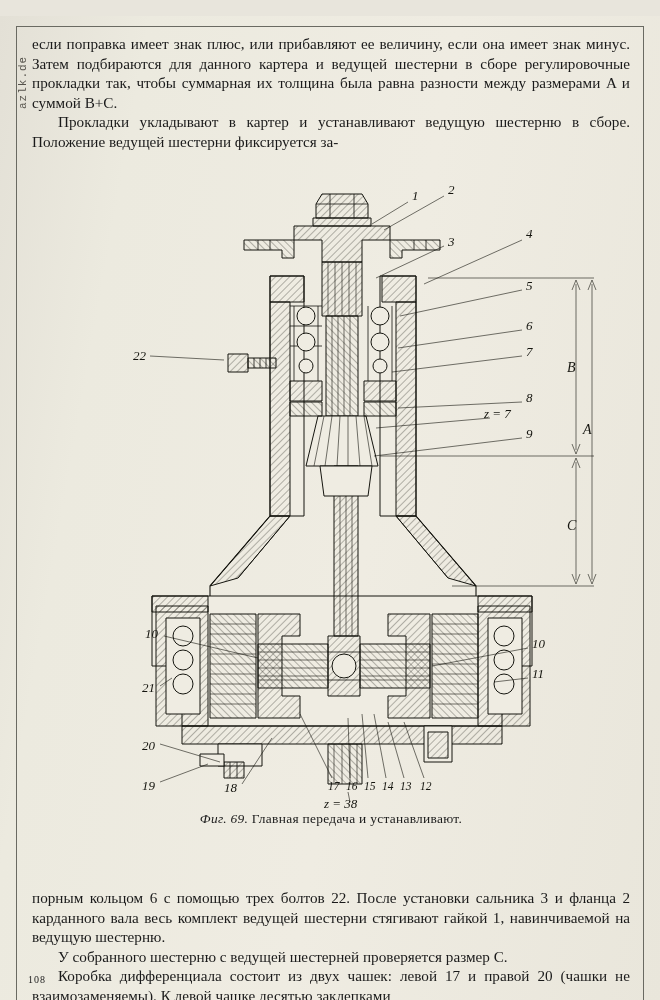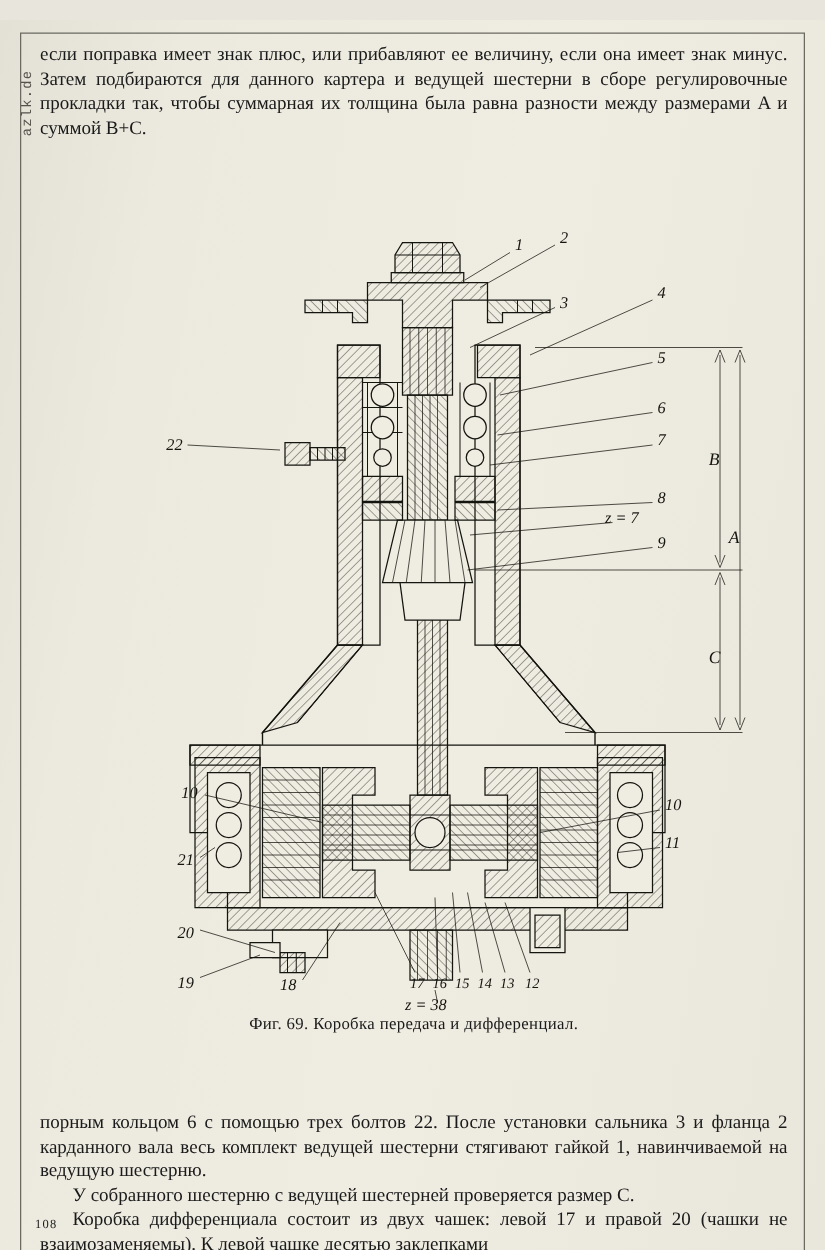--- a/index.html
+++ b/index.html
@@ -68,21 +68,21 @@
   }
   .figure-caption {
     position: absolute;
     left: 32px;
     top: 795px;
     width: 598px;
     text-align: center;
     font-size: 13.4px;
     letter-spacing: 0.3px;
   }
-  .figure-caption .cap-num { }
+  .figure-caption .cap-num { font-style: italic; }
   .page-number {
     position: absolute;
     left: 28px;
     top: 958px;
     font-size: 10px;
     letter-spacing: 1px;
   }
   svg { display: block; }
   .lbl {
     font-family: "Liberation Serif", serif;
@@ -112,20 +112,21 @@
 </head>
 <body>
 
 <div class="page">
   <div class="page-border"></div>
 
   <div class="side-stamp">azlk.de</div>
 
   <div class="textblock" id="top-text">
     <p>если поправка имеет знак плюс, или прибавляют ее величину, если она имеет знак минус. Затем подбираются для данного картера и ведущей шестерни в сборе регулировочные прокладки так, чтобы суммарная их толщина была равна разности между размерами A и суммой B+C.</p>
+    <p class="indent">Прокладки укладывают в картер и устанавливают ведущую шестерню в сборе. Положение ведущей шестерни фиксируется за-</p>
   </div>
 
   <div class="figure-wrap">
     <svg width="598" height="660" viewBox="0 0 598 660" xmlns="http://www.w3.org/2000/svg">
       <defs>
         <pattern id="hatchA" patternUnits="userSpaceOnUse" width="5" height="5" patternTransform="rotate(45)">
           <line x1="0" y1="0" x2="0" y2="5" stroke="#15150f" stroke-width="0.6"></line>
         </pattern>
         <pattern id="hatchB" patternUnits="userSpaceOnUse" width="5" height="5" patternTransform="rotate(-45)">
           <line x1="0" y1="0" x2="0" y2="5" stroke="#15150f" stroke-width="0.6"></line>
@@ -326,21 +327,21 @@
 
         <text class="dimlbl" x="535" y="206">B</text>
         <text class="dimlbl" x="551" y="268">A</text>
         <text class="dimlbl" x="535" y="364">C</text>
       </g>
     </svg>
   </div>
 
   <div class="figure-caption">
     <span class="cap-num">Фиг. 69.</span>
-    <span>Коробка передача и дифференциал.</span>
+    <span>Главная передача и устанавливают.</span>
   </div>
 
   <div class="textblock" id="bottom-text">
     <p>порным кольцом 6 с помощью трех болтов 22. После установки сальника 3 и фланца 2 карданного вала весь комплект ведущей шестерни стягивают гайкой 1, навинчиваемой на ведущую шестерню.</p>
     <p class="indent">У собранного шестерню с ведущей шестерней проверяется размер C.</p>
     <p class="indent">Коробка дифференциала состоит из двух чашек: левой 17 и правой 20 (чашки не взаимозаменяемы). К левой чашке десятью заклепками</p>
   </div>
 
   <div class="page-number">108</div>
 </div>

